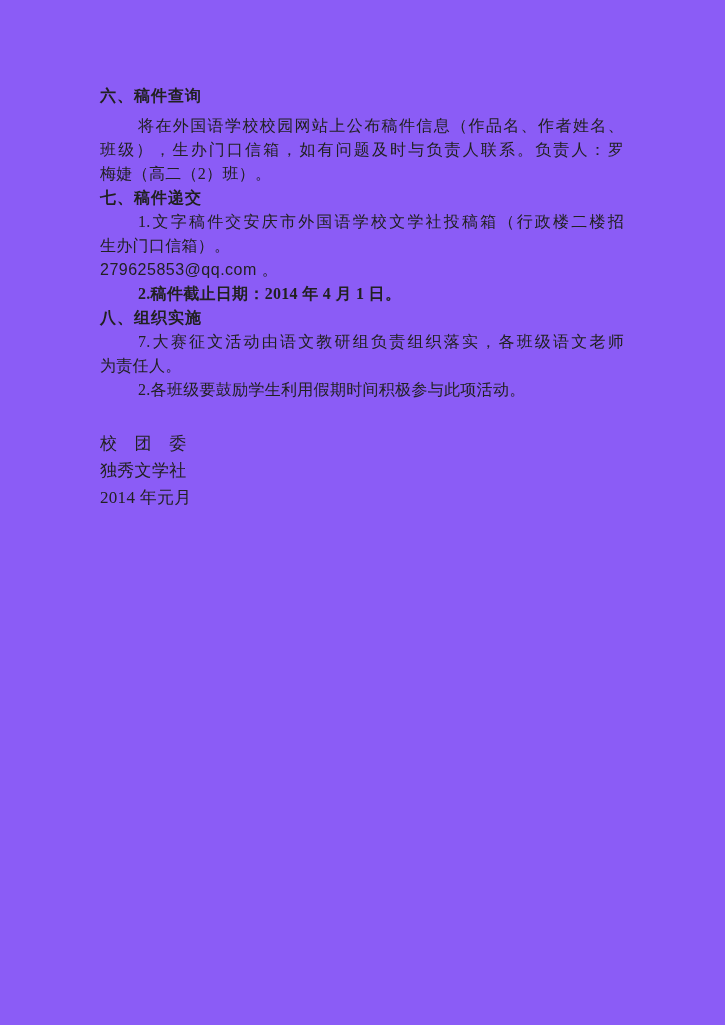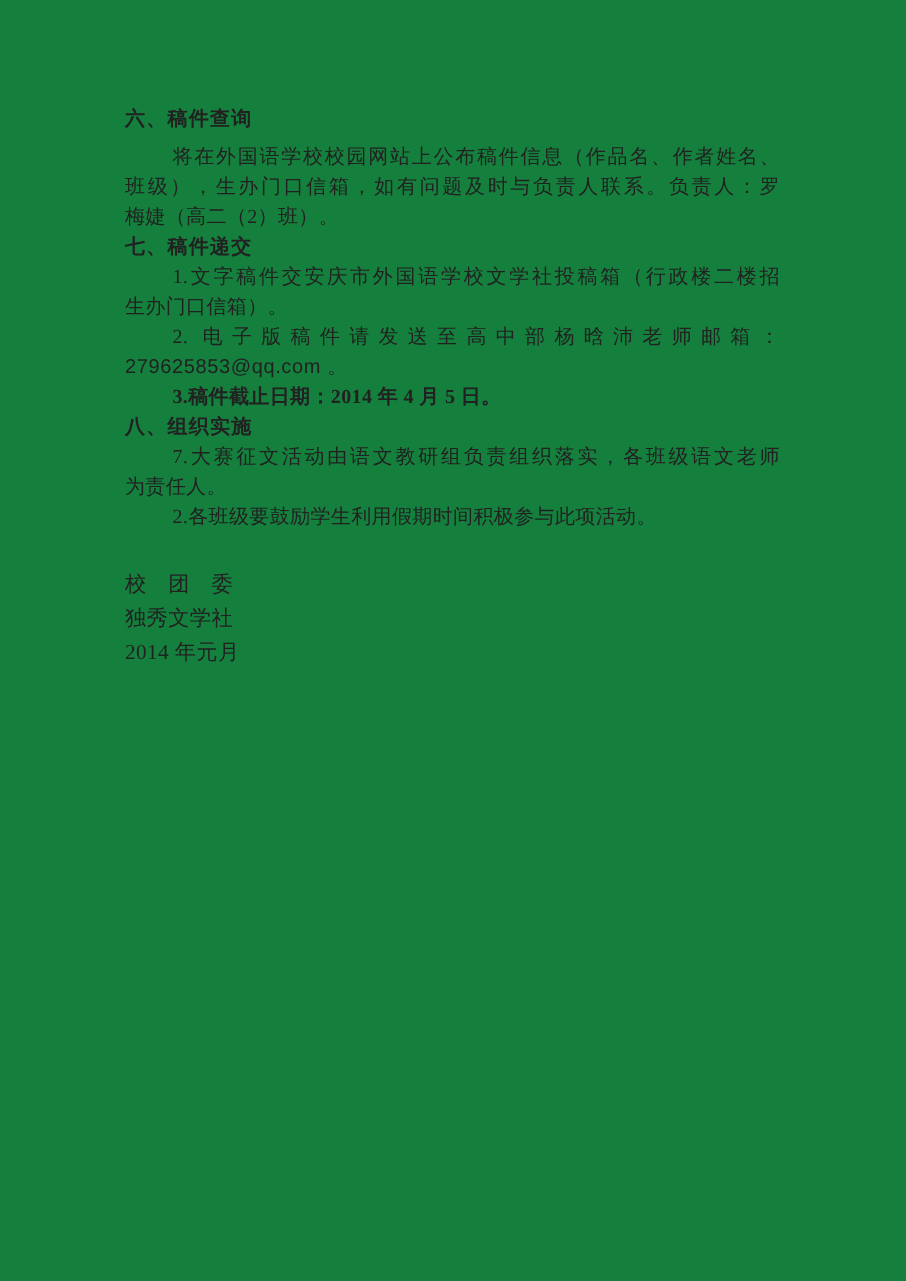--- a/index.html
+++ b/index.html
@@ -4,21 +4,21 @@
 <style>
   html, body {
     margin: 0;
     padding: 0;
     background: #ffffff;
   }
   .page {
     position: relative;
     width: 725px;
     height: 1025px;
-    background: #15803d;
+    background: #8b5cf6;
     overflow: hidden;
     font-family: "Liberation Serif", "DejaVu Serif", serif;
   }
   .content {
     position: absolute;
     left: 100px;
     top: 84px;
     width: 524px;
     font-size: 16px;
     line-height: 24px;
@@ -67,23 +67,22 @@
   <div class="content">
 
     <div class="line heading mb6">六、稿件查询</div>
     <div class="line justify indent">将在外国语学校校园网站上公布稿件信息（作品名、作者姓名、</div>
     <div class="line justify">班级），生办门口信箱，如有问题及时与负责人联系。负责人：罗</div>
     <div class="line">梅婕（高二（2）班）。</div>
 
     <div class="line heading">七、稿件递交</div>
     <div class="line justify indent">1.文字稿件交安庆市外国语学校文学社投稿箱（行政楼二楼招</div>
     <div class="line">生办门口信箱）。</div>
-    <div class="line justify indent">2. 电子版稿件请发送至高中部杨晗沛老师邮箱：</div>
     <div class="line mono">279625853@qq.com 。</div>
-    <div class="line bold indent">3.稿件截止日期：2014 年 4 月 5 日。</div>
+    <div class="line bold indent">2.稿件截止日期：2014 年 4 月 1 日。</div>
 
     <div class="line heading">八、组织实施</div>
     <div class="line justify indent">7.大赛征文活动由语文教研组负责组织落实，各班级语文老师</div>
     <div class="line">为责任人。</div>
     <div class="line indent">2.各班级要鼓励学生利用假期时间积极参与此项活动。</div>
 
     <div class="signature">
       <div class="line">校　团　委</div>
       <div class="line">独秀文学社</div>
       <div class="line">2014 年元月</div>

